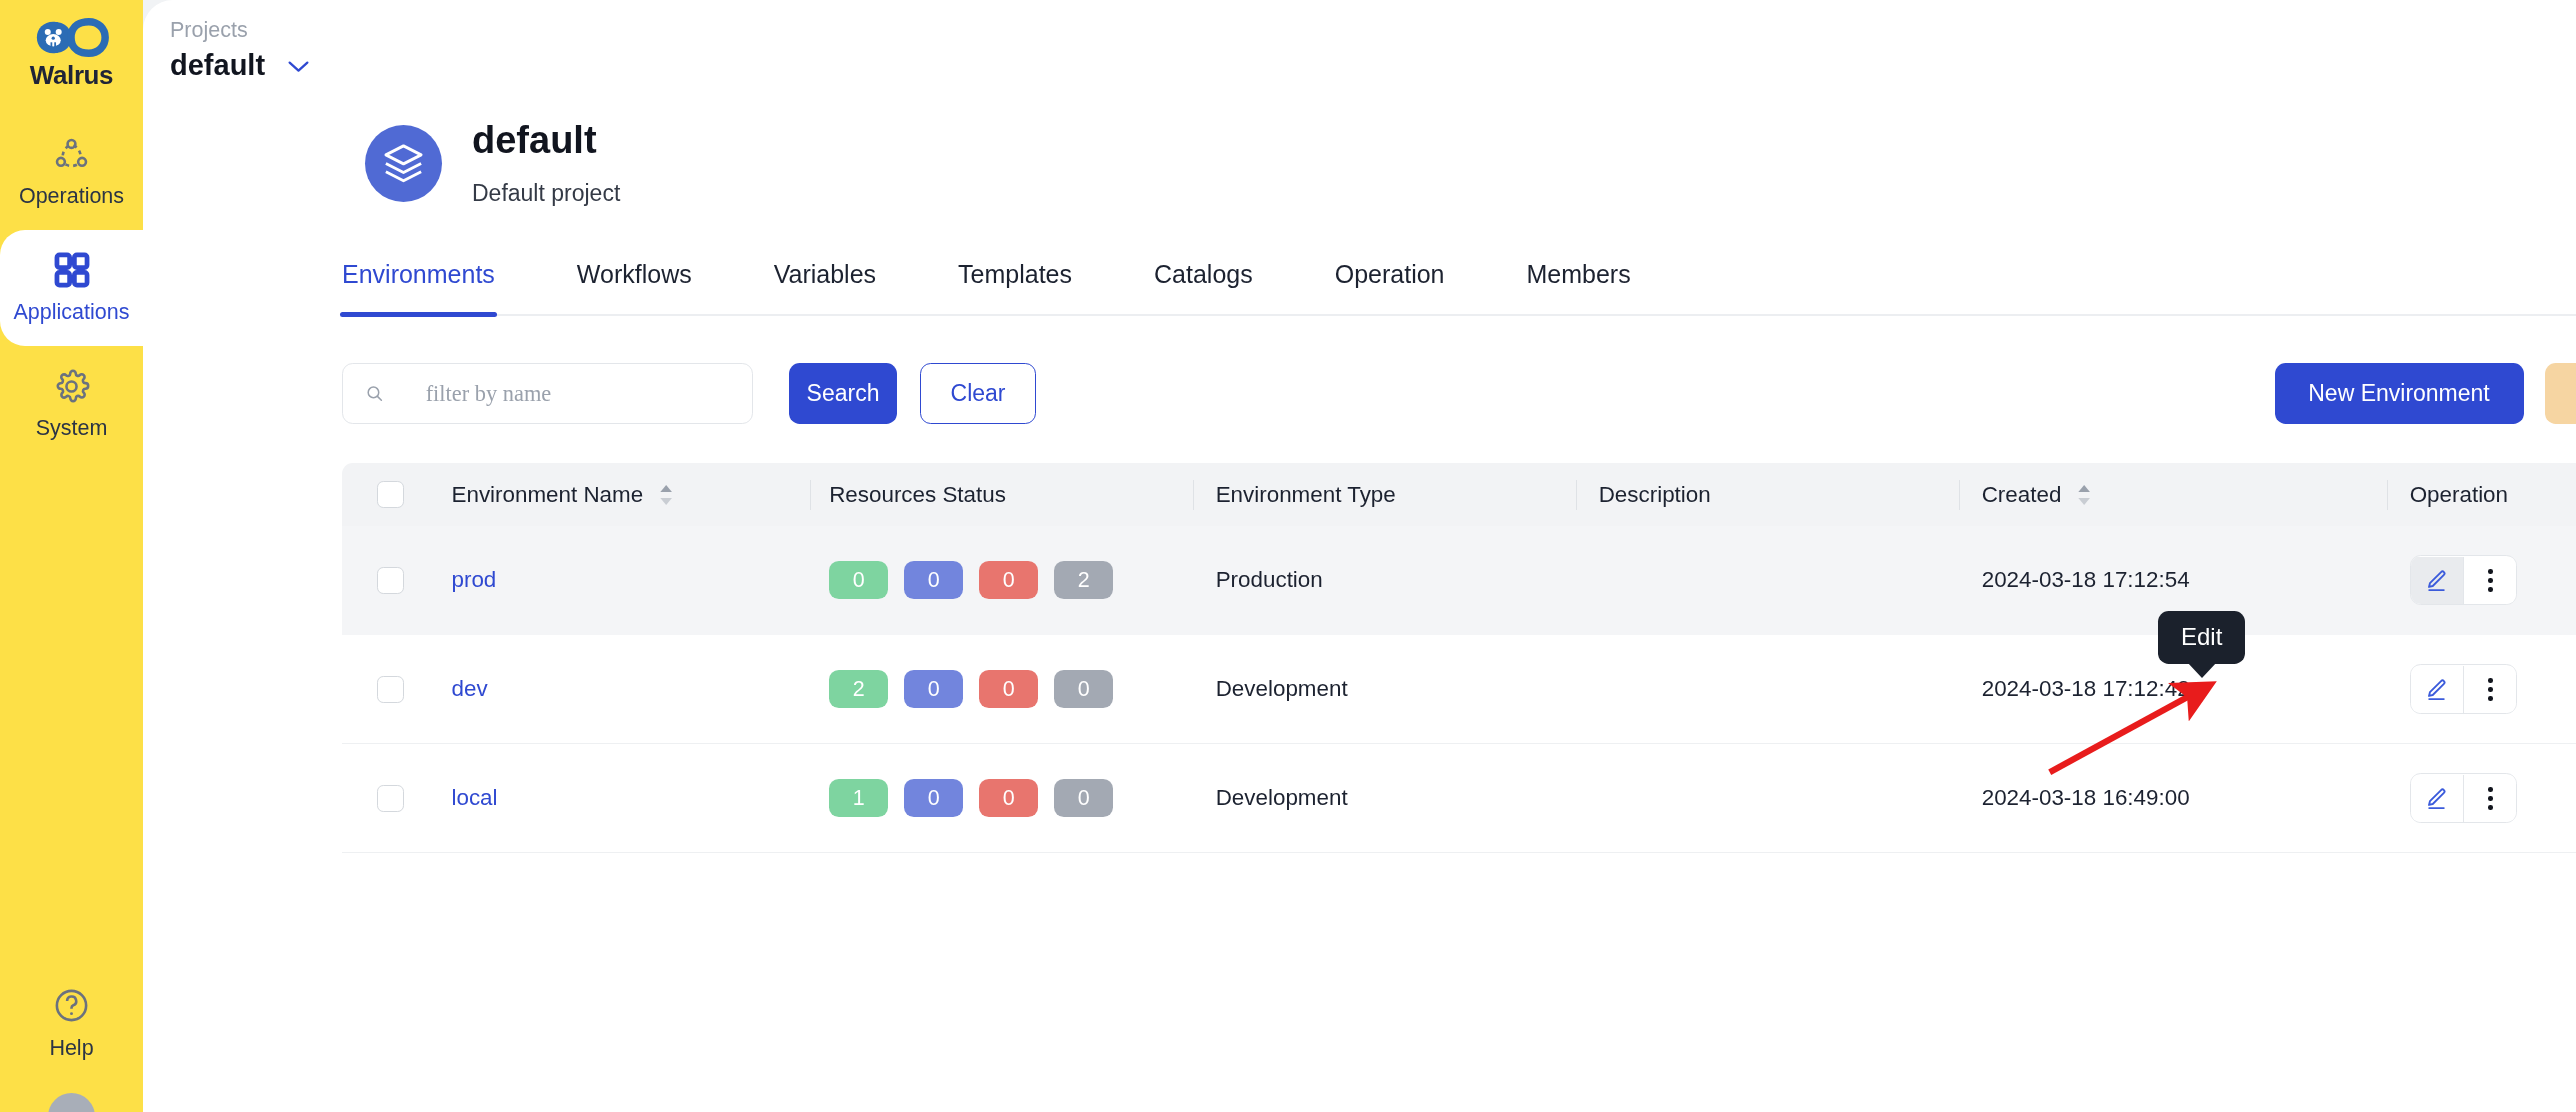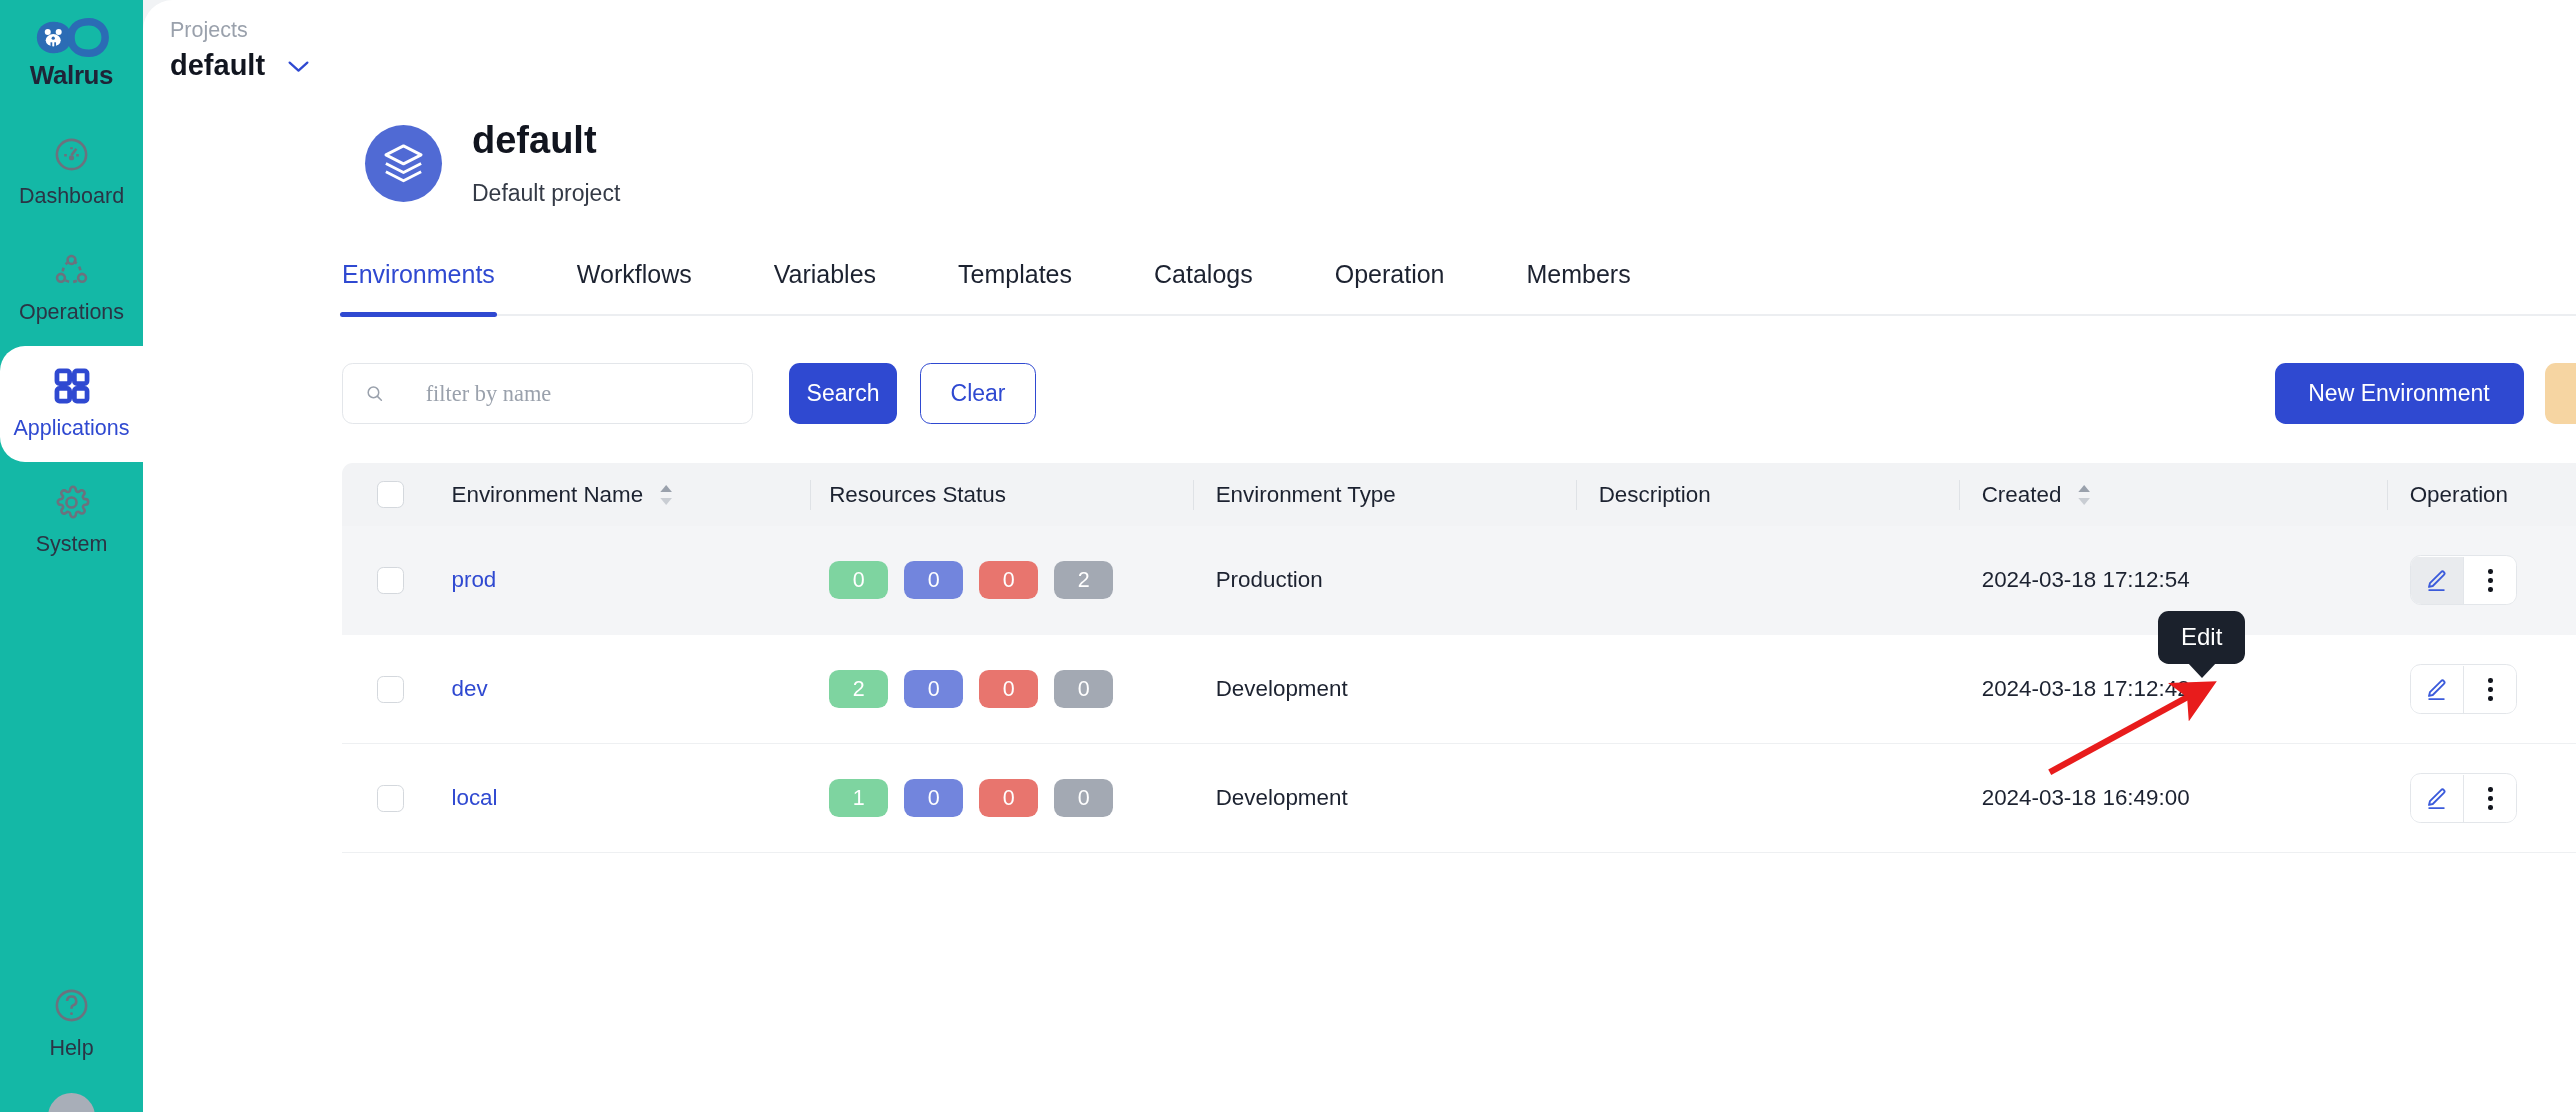--- a/index.html
+++ b/index.html
@@ -7,21 +7,21 @@
     width: 2576px; height: 1113px;
     font-family: "Liberation Sans", sans-serif;
     background: #ffffff;
     overflow: hidden;
   }
   #app { position: relative; width: 2576px; height: 1113px; display: flex; background: #f1f3f5; }
 
   
   .sidebar {
     width: 143px; height: 1113px;
-    background: #14b8a6;
+    background: #fde047;
     display: flex; flex-direction: column; align-items: center;
     flex: 0 0 143px;
     position: relative;
   }
   .logo-wrap { margin-top: 16px; display: flex; flex-direction: column; align-items: center; }
   .logo-mark { width: 82px; height: 43px; }
   .logo-text {
     font-size: 26px; font-weight: bold; color: #1f2437; letter-spacing: -0.4px;
     margin-top: 0.9px;
   }
@@ -189,29 +189,20 @@
         <ellipse cx="34" cy="35" rx="11" ry="9" fill="#ffffff"></ellipse>
         <circle cx="34" cy="32" r="2.4" fill="#2b6cb5"></circle>
         <rect x="30" y="38" width="2.6" height="9" fill="#2b6cb5"></rect>
         <rect x="35.5" y="38" width="2.6" height="9" fill="#2b6cb5"></rect>
       </svg>
       <div class="logo-text">Walrus</div>
     </div>
 
     <div class="nav">
 
-      <div class="nav-item">
-        <svg width="39" height="39" viewBox="0 0 24 24" fill="none" stroke="#6b727e" stroke-width="1.6">
-          <circle cx="12" cy="12" r="9"></circle>
-          <circle cx="12" cy="14" r="1.6" fill="#6b727e" stroke="none"></circle>
-          <path d="M12 12.4 L15 8.5"></path>
-          <path d="M7.5 12.5 h1.6 M14.9 12.5 h1.6 M12 7.6 v1.2"></path>
-        </svg>
-        <div class="nav-label">Dashboard</div>
-      </div>
 
       <div class="nav-item">
         <svg width="39" height="39" viewBox="0 0 24 24" fill="none" stroke="#6b727e" stroke-width="1.6">
           <circle cx="12" cy="5.5" r="2.4"></circle>
           <circle cx="5.5" cy="16.5" r="2.4"></circle>
           <circle cx="18.5" cy="16.5" r="2.4"></circle>
           <path d="M6.6 12.6 A8 8 0 0 1 11 6.2" stroke-dasharray="2.4 2.4"></path>
           <path d="M13.2 6.3 A8 8 0 0 1 17.6 12.8" stroke-dasharray="2.4 2.4"></path>
           <path d="M8.3 18.1 A8 8 0 0 0 15.8 18.1" stroke-dasharray="2.4 2.4"></path>
         </svg>

